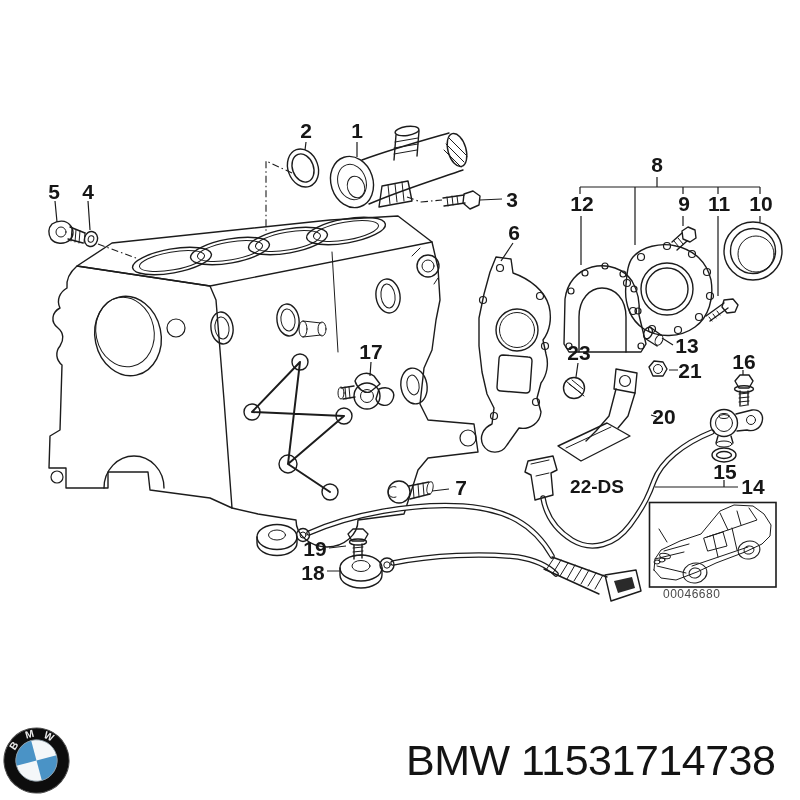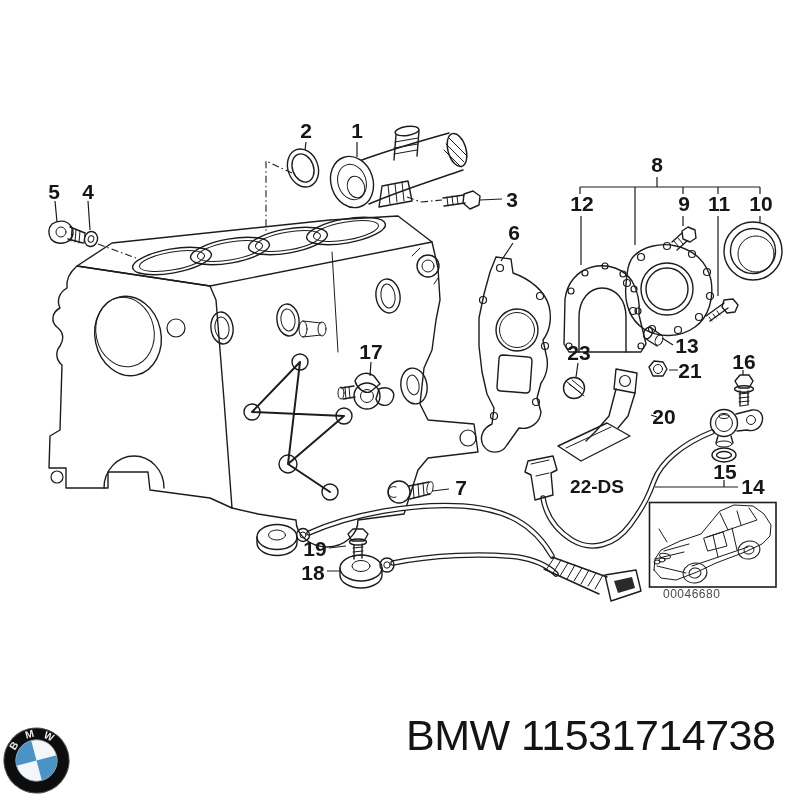--- a/index.html
+++ b/index.html
@@ -8,21 +8,21 @@
   #drawing{position:absolute;left:0;top:0;}
   .callout{font-family:"Liberation Sans",sans-serif;font-weight:bold;font-size:21px;fill:#161616;}
   .callout.small{font-size:19px;}
   .ln{stroke:#1c1c1c;fill:none;stroke-width:1.4;stroke-linecap:round;stroke-linejoin:round;}
   .thin{stroke:#1c1c1c;fill:none;stroke-width:1;stroke-linecap:round;}
   .leader{stroke:#1c1c1c;fill:none;stroke-width:1.2;}
   .dashdot{stroke:#1c1c1c;fill:none;stroke-width:1.1;stroke-dasharray:7 3 1.5 3;}
   .cable-out{stroke:#1c1c1c;fill:none;stroke-width:5.5;stroke-linecap:round;}
   .cable-in{stroke:#ffffff;fill:none;stroke-width:3;stroke-linecap:round;}
   .hole{stroke:#1c1c1c;fill:none;stroke-width:1.2;}
-  #footer-title{position:absolute;left:406px;top:714px;font-size:43px;line-height:1;
+  #footer-title{position:absolute;left:406px;top:739px;font-size:43px;line-height:1;
         color:#141414;letter-spacing:-0.5px;font-family:"Liberation Sans",sans-serif;}
   #bmw-logo{position:absolute;left:3px;top:727px;width:67px;height:67px;}
   .code-text{font-family:"Liberation Sans",sans-serif;font-size:12px;fill:#4a4a4a;letter-spacing:0.5px;}
 </style>
 </head>
 <body>
 
 <div id="stage">
 
 <svg id="drawing" width="800" height="660" viewBox="0 0 800 660">

